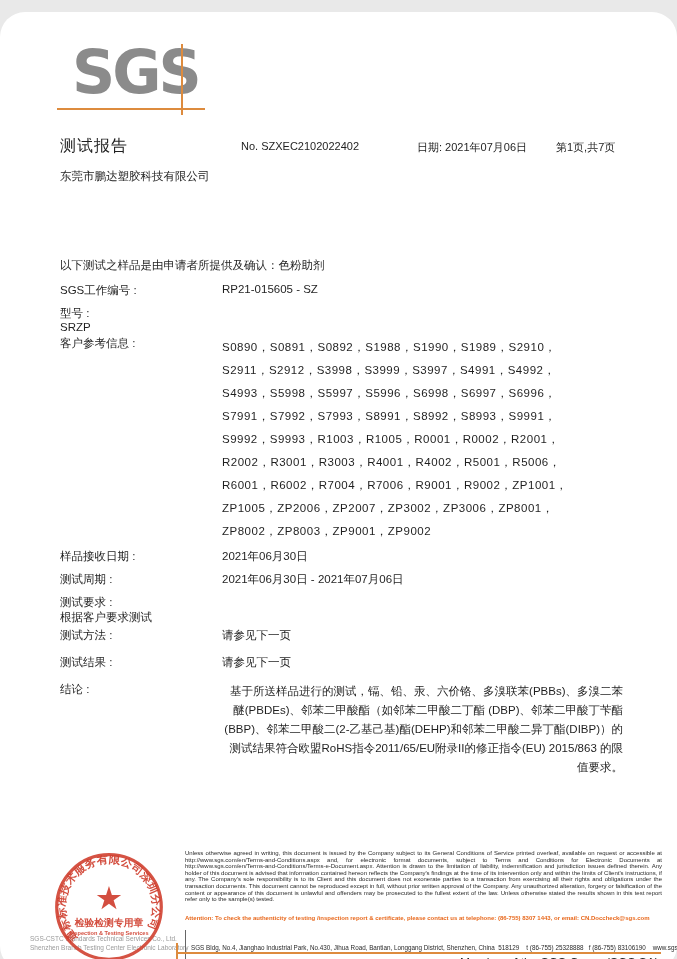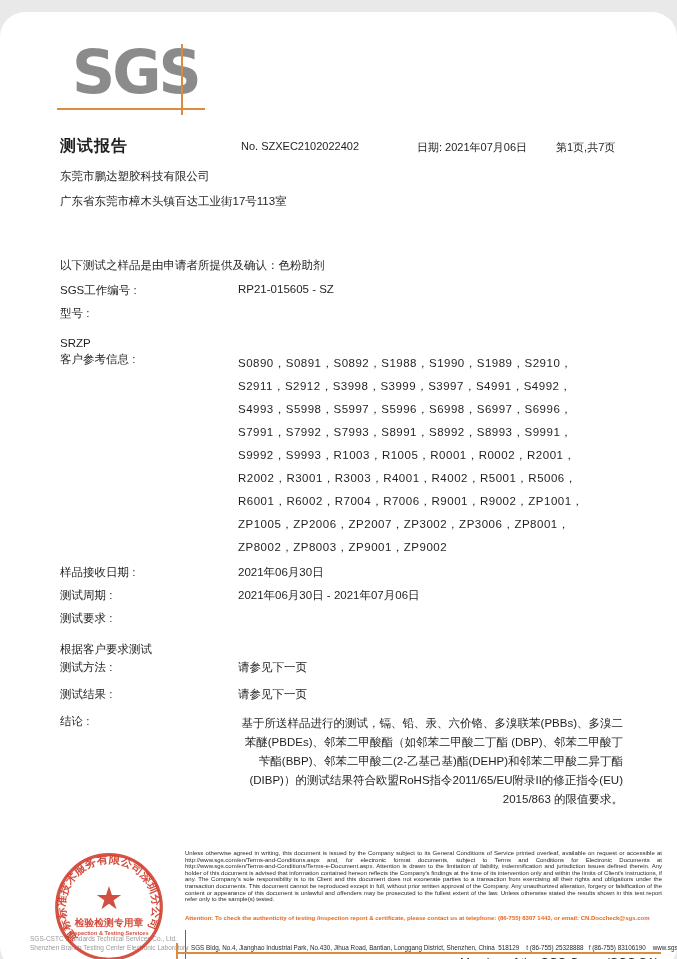--- a/index.html
+++ b/index.html
@@ -17,29 +17,29 @@
     font-size:60px; font-weight:bold; color:#8b8b8b; letter-spacing:-3px;
     line-height:1;
   }
   .crop { position:absolute; background:#dd8b3e; }
   .crop-top-h { left:57px;  top:96px;  width:148px; height:2px; }
   .crop-top-v { left:181px; top:32px;  width:2px;   height:71px; }
   .crop-bot-h { left:177px; top:940px; width:484px; height:2px; }
   .crop-bot-v { left:176px; top:931px; width:2px;   height:28px; }
   
   .hdr { position:absolute; top:127px; left:0; width:677px; font-size:11px; }
-  .hdr .title { position:absolute; left:60px; top:-3px; font-size:16px; font-weight:bold; letter-spacing:1px; }
+  .hdr .title { position:absolute; left:60px; top:-3px; font-size:16px; font-weight:normal; letter-spacing:1px; }
   .hdr .rno   { position:absolute; left:241px; top:1px; }
   .hdr .date  { position:absolute; left:417px; top:1px; }
   .hdr .pg    { position:absolute; left:556px; top:1px; }
   .applicant { position:absolute; left:60px; top:152px; font-size:11.5px; line-height:25px; }
   
   .main { position:absolute; left:60px; top:246px; width:563px; font-size:11.5px; }
   .statement { margin-bottom:10px; }
-  .frow { display:flex; margin-bottom:8px;gap:16px; }
+  .frow { display:flex; margin-bottom:8px; }
   .frow .lbl { width:162px; flex:none; }
   .frow .val { flex:1; }
   .frow.tight   { margin-bottom:3px;flex-direction:column; }
   .frow.roomy   { margin-bottom:12px; }
   .frow.refs .val div { line-height:23px; letter-spacing:0.5px; }
   .frow.refs { margin-bottom:6px; }
   .frow.conclusion .val { line-height:19px;text-align:right; }
   
   .stamp-company {
     position:absolute; left:30px; top:922px; width:165px;
@@ -73,21 +73,20 @@
 
   <div class="hdr">
     <span class="title">测试报告</span>
     <span class="rno">No. SZXEC2102022402</span>
     <span class="date">日期: 2021年07月06日</span>
     <span class="pg">第1页,共7页</span>
   </div>
 
   <div class="applicant">
     <div>东莞市鹏达塑胶科技有限公司</div>
-    <div>广东省东莞市樟木头镇百达工业街17号113室</div>
   </div>
 
   <div class="main">
     <div class="statement">以下测试之样品是由申请者所提供及确认：色粉助剂</div>
 
     <div class="frow">
       <div class="lbl">SGS工作编号 :</div>
       <div class="val">RP21-015605 - SZ</div>
     </div>
 

